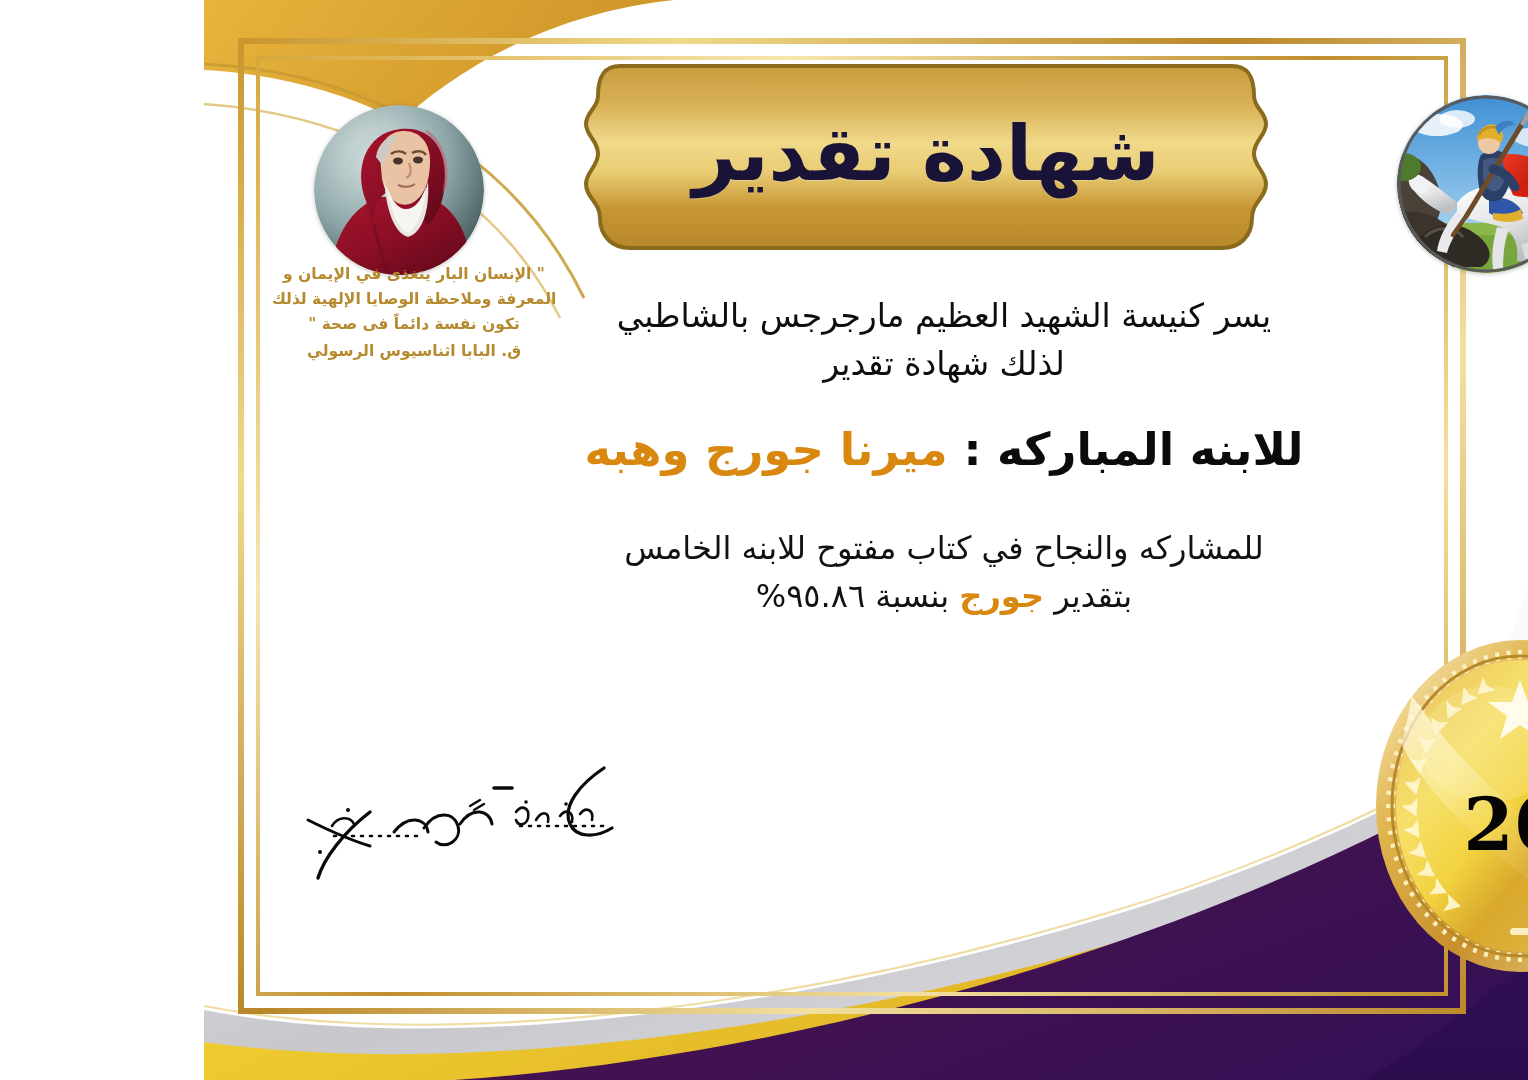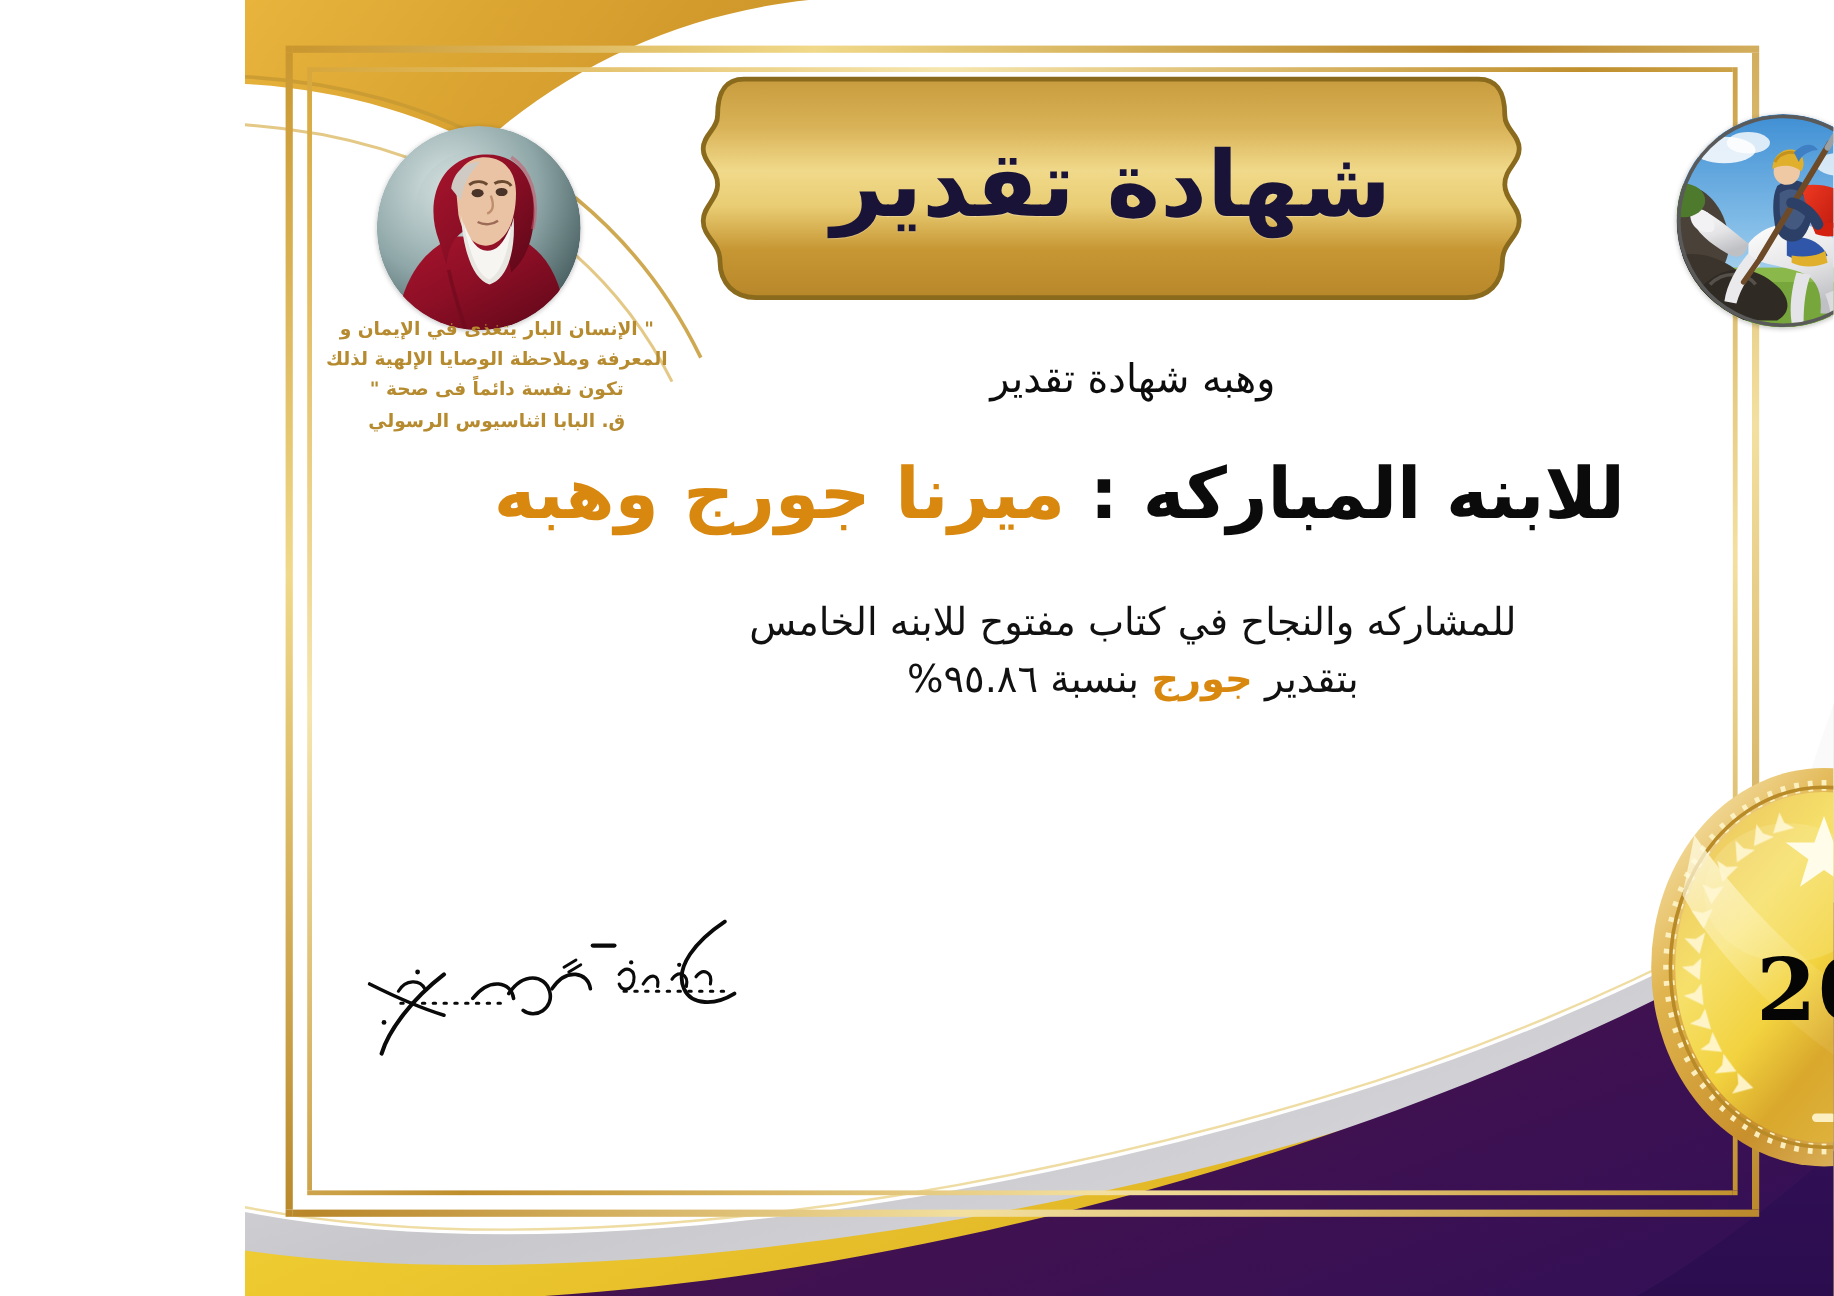--- a/index.html
+++ b/index.html
@@ -59,21 +59,21 @@
   .quote-attr{display:block;margin-top:2px;}
 
   
   .body-block{
     position:absolute;left:330px;top:292px;width:820px;z-index:9;
     text-align:center;direction:rtl;color:#0d0d0d;
   }
   .body-line{font-size:33px;line-height:1.44;font-weight:500;letter-spacing:0;}
 
   .name-line{
-    margin-top:34px;font-size:59px;font-weight:bold;color:#0b0b0b;
+    margin-top:34px;font-size:45px;font-weight:bold;color:#0b0b0b;
     line-height:1.3;white-space:nowrap;
   }
   .name-value{color:#d9880f;}
 
   .detail-block{
     margin-top:44px;font-size:32px;line-height:1.5;color:#111;direction:rtl;
   }
   .grade-value{color:#d9880f;font-weight:bold;}
 
   
@@ -324,21 +324,22 @@
       <circle cx="89" cy="89" r="87" fill="none" stroke="#5a5a5a" stroke-width="3"></circle>
     </svg>
   </div>
 
   <div class="quote-block">
     <span>" الإنسان البار يتغذى في الإيمان و المعرفة وملاحظة الوصايا الإلهية لذلك تكون نفسة دائماً فى صحة "</span>
     <span class="quote-attr">ق. البابا اثناسيوس الرسولي</span>
   </div>
 
   <div class="body-block">
-    <div class="body-line">وهبه شهادة تقدير</div>
+    <div class="body-line">يسر كنيسة الشهيد العظيم مارجرجس بالشاطبي</div>
+    <div class="body-line">لذلك شهادة تقدير</div>
 
     <div class="name-line">
       <span>للابنه المباركه :</span>
       <span class="name-value">ميرنا جورج وهبه</span>
     </div>
 
     <div class="detail-block">
       <div>للمشاركه والنجاح في كتاب مفتوح للابنه الخامس</div>
       <div>
         <span>بتقدير</span>

